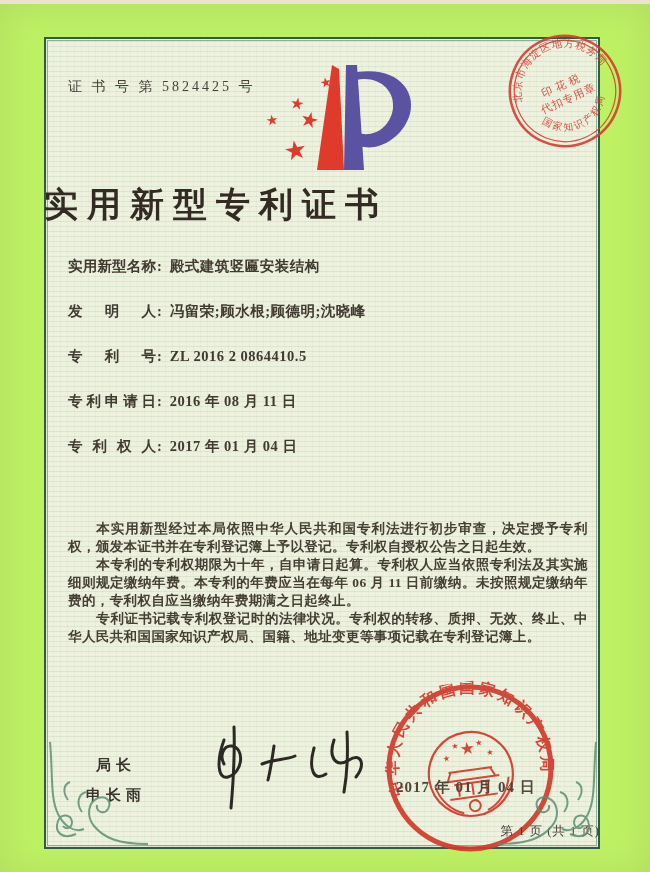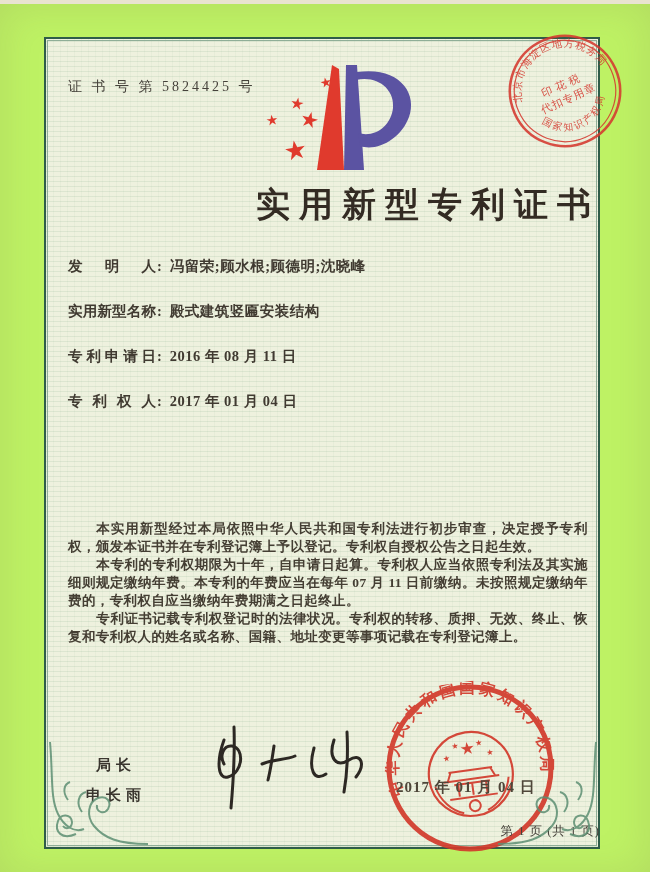--- a/index.html
+++ b/index.html
@@ -13,21 +13,21 @@
   .frame{
     position:absolute;left:44px;top:33px;width:556px;height:812px;
     border:2px solid #2f5c49;box-sizing:border-box;
     background:
       repeating-linear-gradient(0deg, rgba(110,160,122,.14) 0 1px, rgba(0,0,0,0) 1px 5px),
       repeating-linear-gradient(90deg, rgba(110,160,122,.06) 0 1px, rgba(0,0,0,0) 1px 7px),
       #eef1de;
   }
   .frame::after{content:"";position:absolute;inset:1px;border:1px solid #8fae97;}
   .cert-no{position:absolute;left:68px;top:74px;font-size:14px;letter-spacing:3px;color:#46423b;}
-  .title{position:absolute;left:44px;top:178px;width:556px;text-align:right;
+  .title{position:absolute;left:44px;top:178px;width:556px;text-align:left;
     font-size:34px;font-weight:700;letter-spacing:9px;color:#332b23;}
   .fields{position:absolute;left:68px;top:252px;width:480px;display:flex;flex-direction:column;row-gap:24px;
     font-size:14.5px;line-height:21px;color:#403a31;font-weight:600;}
   .field{white-space:nowrap;}
   .f-label{display:inline-block;width:88px;text-align:justify;text-align-last:justify;}
   .f-colon{margin:0 1px;}
   .f-value{margin-left:7px;letter-spacing:.5px;}
   .paras{position:absolute;left:68px;top:516px;width:520px;font-size:13.5px;line-height:18px;
     color:#443e33;text-align:justify;letter-spacing:.4px;font-weight:600;}
   .paras p{margin:0;text-indent:2.1em;}
@@ -81,37 +81,40 @@
       <textPath href="#taxBot" startOffset="50%" text-anchor="middle">国家知识产权局</textPath>
     </text>
     <text x="60" y="57" text-anchor="middle" font-size="11" fill="#d5392f" letter-spacing="4">印花税</text>
     <text x="60" y="72" text-anchor="middle" font-size="11" fill="#d5392f" letter-spacing="1">代扣专用章</text>
   </svg>
 
   <div class="title">实用新型专利证书</div>
 
   <div class="fields">
     <div class="field">
+      <span class="f-label">实用新型名称</span><span class="f-colon">:</span><span class="f-value">殿式建筑竖匾安装结构</span>
+    </div>
+    <div class="field">
       <span class="f-label">发明人</span><span class="f-colon">:</span><span class="f-value">冯留荣;顾水根;顾德明;沈晓峰</span>
     </div>
     <div class="field">
-      <span class="f-label">实用新型名称</span><span class="f-colon">:</span><span class="f-value">殿式建筑竖匾安装结构</span>
+      <span class="f-label">专利号</span><span class="f-colon">:</span><span class="f-value">ZL 2016 2 0864410.5</span>
     </div>
     <div class="field">
       <span class="f-label">专利申请日</span><span class="f-colon">:</span><span class="f-value">2016 年 08 月 11 日</span>
     </div>
     <div class="field">
       <span class="f-label">专利权人</span><span class="f-colon">:</span><span class="f-value">2017 年 01 月 04 日</span>
     </div>
   </div>
 
   <div class="paras">
     <p>本实用新型经过本局依照中华人民共和国专利法进行初步审查，决定授予专利权，颁发本证书并在专利登记簿上予以登记。专利权自授权公告之日起生效。</p>
-    <p>本专利的专利权期限为十年，自申请日起算。专利权人应当依照专利法及其实施细则规定缴纳年费。本专利的年费应当在每年 07 月 11 日前缴纳。未按照规定缴纳年费的，专利权自应当缴纳年费期满之日起终止。</p>
-    <p>专利证书记载专利权登记时的法律状况。专利权的转移、质押、无效、终止、恢复和专利权人的姓名或名称、国籍、地址变更等事项记载在专利登记簿上。</p>
+    <p>本专利的专利权期限为十年，自申请日起算。专利权人应当依照专利法及其实施细则规定缴纳年费。本专利的年费应当在每年 06 月 11 日前缴纳。未按照规定缴纳年费的，专利权自应当缴纳年费期满之日起终止。</p>
+    <p>专利证书记载专利权登记时的法律状况。专利权的转移、质押、无效、终止、中华人民共和国国家知识产权局、国籍、地址变更等事项记载在专利登记簿上。</p>
   </div>
 
   <div class="sig-block">
     <div>局长</div>
     <div>申长雨</div>
   </div>
 
   <svg class="signature" width="170" height="95" viewBox="0 0 170 95">
     <g fill="none" stroke="#2c2823" stroke-width="3" stroke-linecap="round">
       <path d="M26,20 C18,42 20,60 30,57 C45,53 47,28 34,26 C26,25 21,35 26,44"></path>

